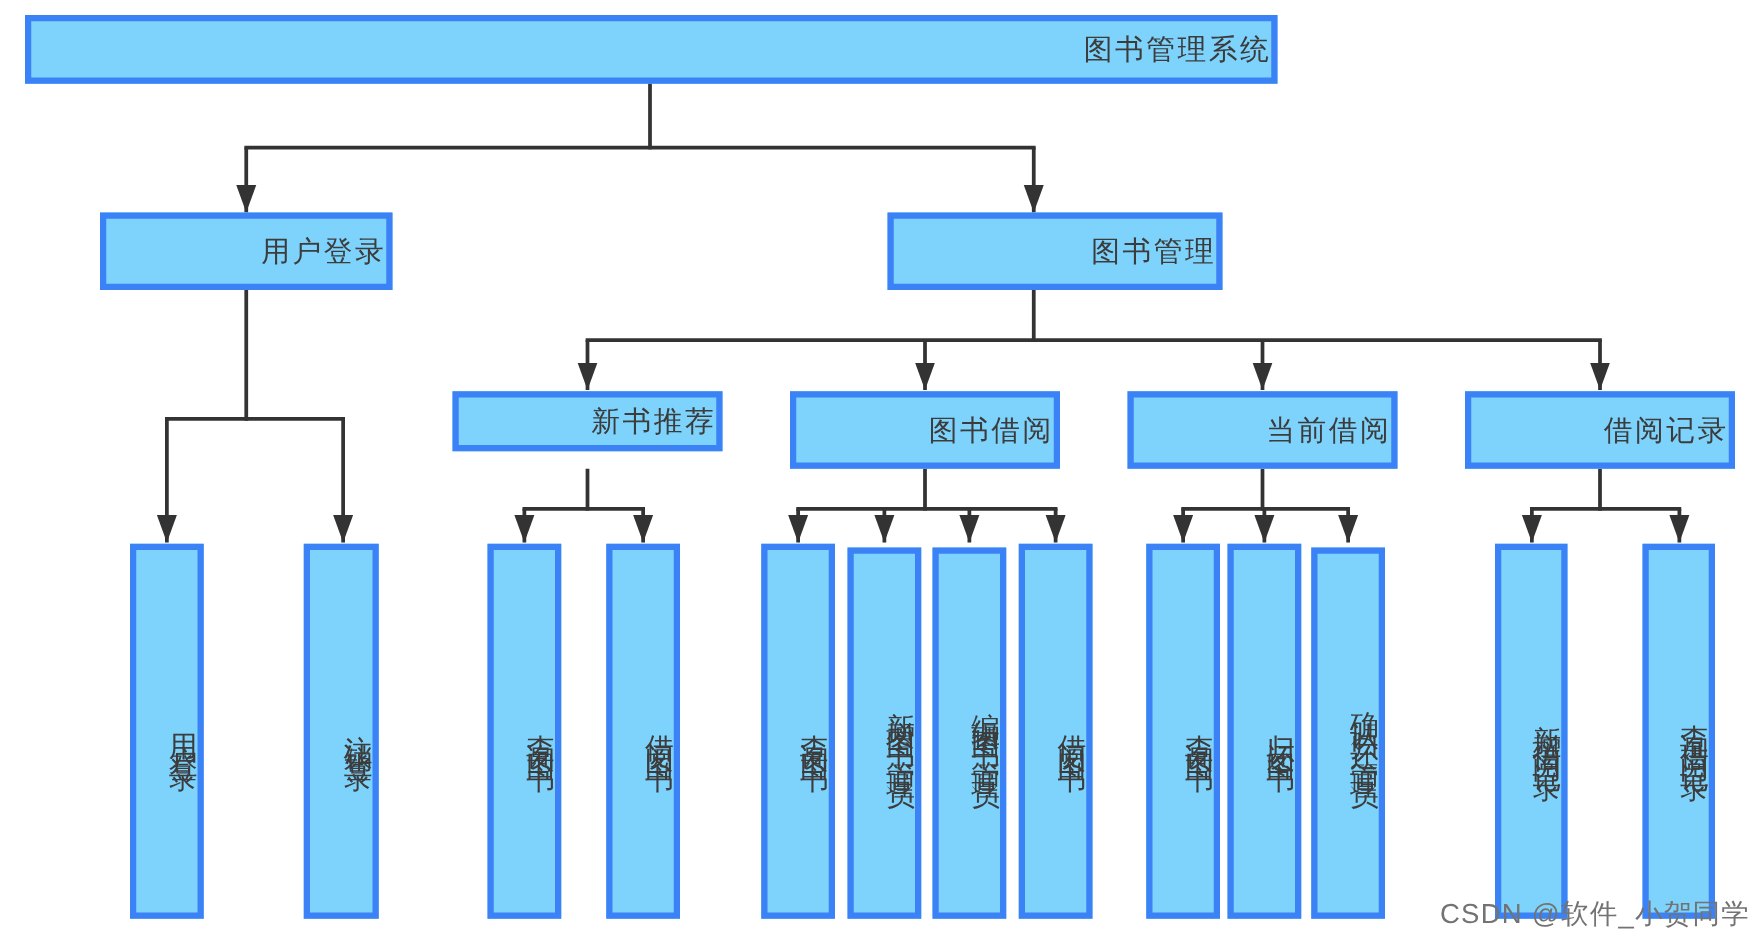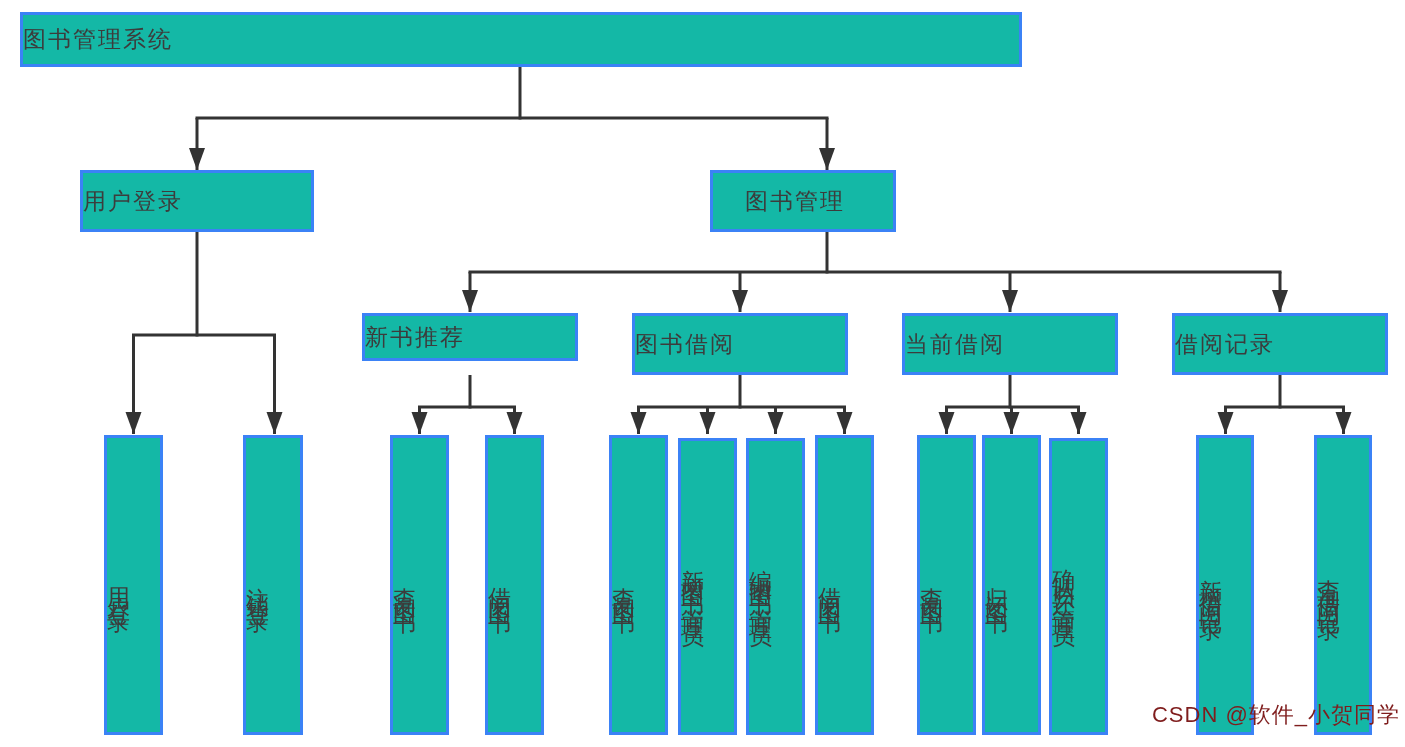--- a/index.html
+++ b/index.html
@@ -13,48 +13,48 @@
   }
   svg.connectors {
     position: absolute;
     left: 0; top: 0;
     width: 1405px; height: 747px;
     z-index: 1;
   }
   .node {
     position: absolute;
     box-sizing: border-box;
-    background: #14b8a6;
-    border: 3px solid #3b82f6;
+    background: #7dd3fc;
+    border: 5px solid #3b82f6;
     display: flex;
     align-items: center;
-    justify-content: flex-start;
+    justify-content: flex-end;
     color: #3c3c3c;
     z-index: 2;
   }
   .node.h span {
     font-size: 23px;
     letter-spacing: 2px;
     white-space: nowrap;
   }
   .node.v span {
     writing-mode: vertical-rl;
     text-orientation: mixed;
     font-size: 23px;
     letter-spacing: 8px;
     line-height: 1;
     max-height: 292px;
   }
   .watermark {
     position: absolute;
-    top: 700px;
+    top: 716px;
     right: 5px;
     font-size: 22px;
     letter-spacing: 1px;
-    color: #7f1d1d;
+    color: #737373;
     z-index: 3;
     white-space: nowrap;
   }
 </style>
 </head>
 <body>
 
 <div class="canvas">
 
   <svg class="connectors" viewBox="0 0 1405 747" xmlns="http://www.w3.org/2000/svg">
@@ -107,21 +107,21 @@
     </g>
   </svg>
 
   <div class="node h" style="left:20px; top:12px; width:1002px; height:55px;">
     <span>图书管理系统</span>
   </div>
 
   <div class="node h" style="left:80px; top:170px; width:234px; height:62px;">
     <span>用户登录</span>
   </div>
-  <div class="node h" style="left:710px; top:170px; width:186px; height:62px;padding-left:32px;">
+  <div class="node h" style="left:710px; top:170px; width:268px; height:62px;padding-left:32px;">
     <span>图书管理</span>
   </div>
 
   <div class="node h" style="left:362px; top:313px; width:216px; height:48px;">
     <span>新书推荐</span>
   </div>
   <div class="node h" style="left:632px; top:313px; width:216px; height:62px;">
     <span>图书借阅</span>
   </div>
   <div class="node h" style="left:902px; top:313px; width:216px; height:62px;">

